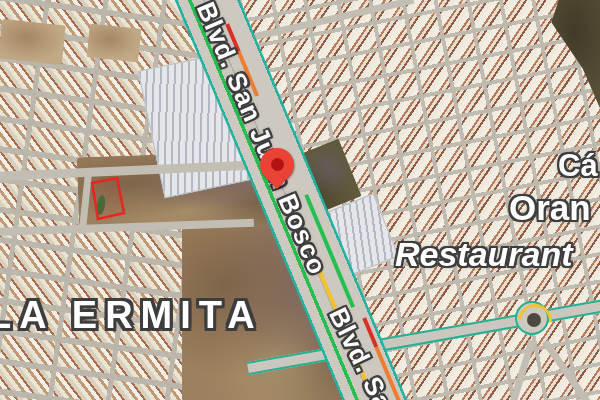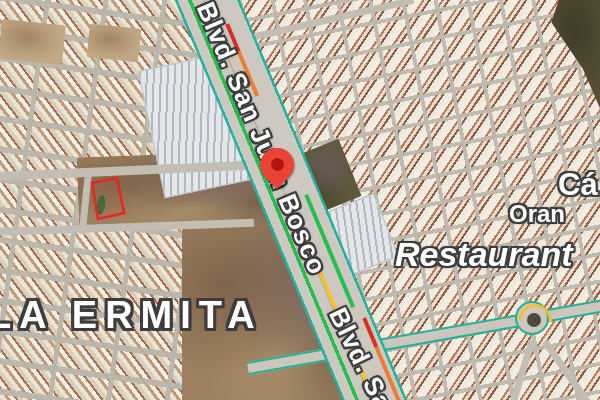--- a/index.html
+++ b/index.html
@@ -115,23 +115,23 @@
       0 0 4px rgba(40,40,40,.9);
   }
   .lbl-blvd1{left:204px;top:-10px;font-size:26px;letter-spacing:1px;
     transform-origin:0 50%;transform:rotate(67deg);}
   .lbl-blvd2{left:336px;top:296px;font-size:26px;letter-spacing:1px;
     transform-origin:0 50%;transform:rotate(64deg);}
   .lbl-ermita{left:-12px;top:296px;font-size:38px;letter-spacing:8px;
     text-shadow:
       -3px -3px 0 #3d3d3d, 3px -3px 0 #3d3d3d, -3px 3px 0 #3d3d3d, 3px 3px 0 #3d3d3d,
       -3px 0 0 #3d3d3d, 3px 0 0 #3d3d3d, 0 -3px 0 #3d3d3d, 0 3px 0 #3d3d3d;}
-  .lbl-oran{left:509px;top:201px;font-size:24px;}
+  .lbl-oran{left:509px;top:190px;font-size:35px;}
   .lbl-rest{left:395px;top:237px;font-size:34px;font-style:italic;}
-  .lbl-ca{left:558px;top:150px;font-size:31px;margin-top:19px;}
+  .lbl-ca{left:558px;top:150px;font-size:31px;}
 </style>
 </head>
 <body>
 
 <div id="map">
 
   <div class="grid-left"></div>
   <div class="grid-right"></div>
 
   <div class="lot" style="left:0;top:22px;width:64px;height:40px;transform:rotate(6deg);"></div>

